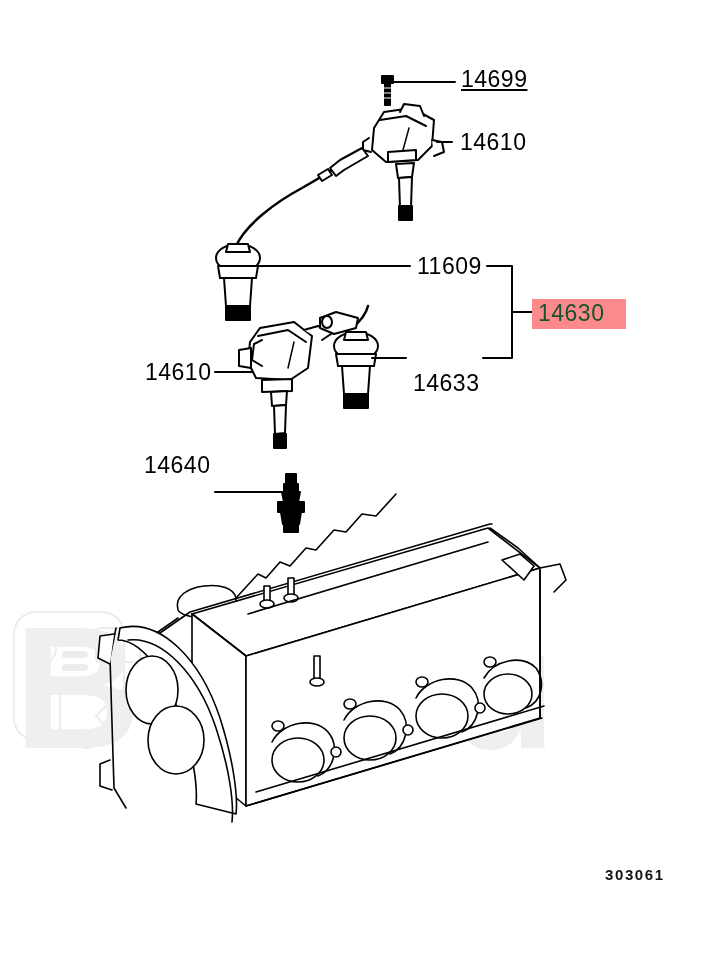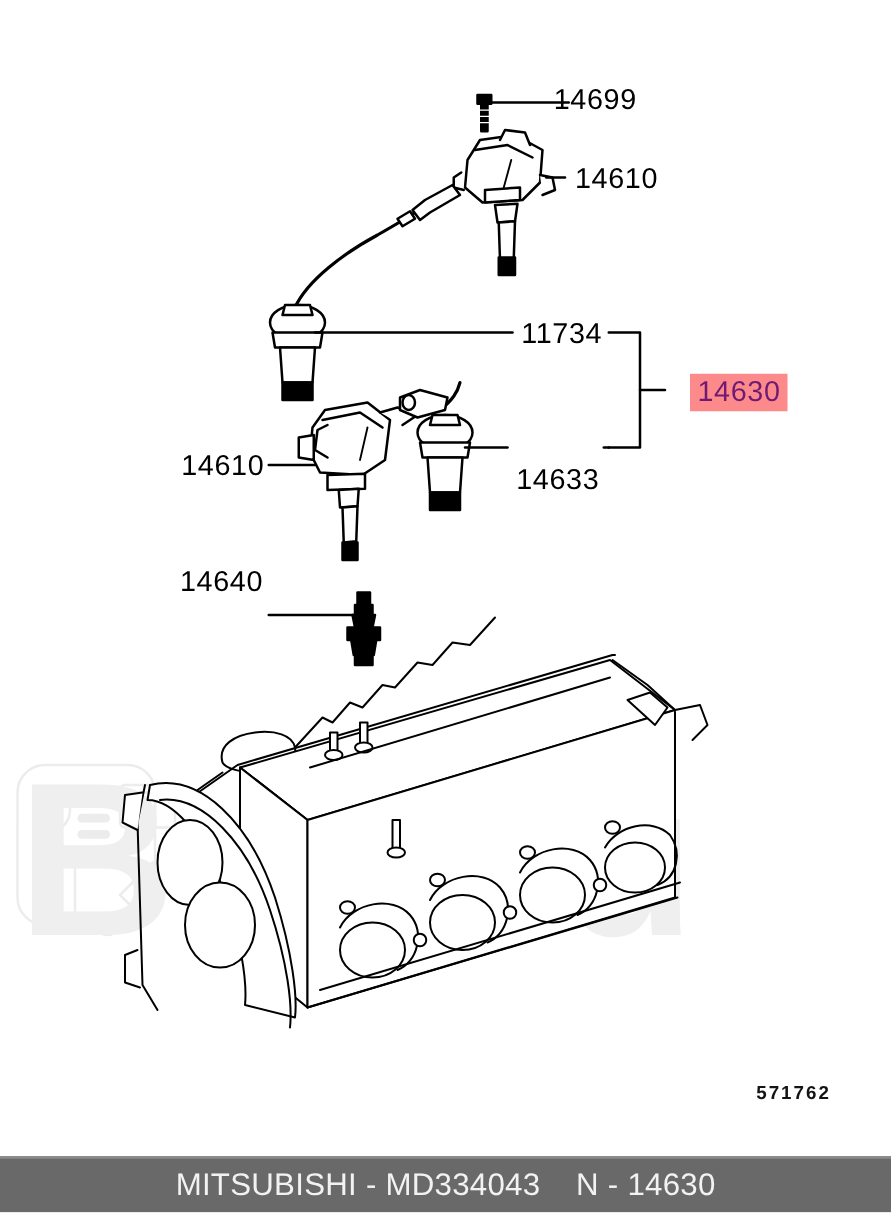--- a/index.html
+++ b/index.html
@@ -47,23 +47,22 @@
     position: absolute;
     font-family: "Liberation Sans", sans-serif;
     font-size: 23px;
     letter-spacing: 0.5px;
     color: #000000;
     white-space: nowrap;
     line-height: 1;
   }
   .callout.highlight {
     background: #fd8a8a;
-    padding: 3px 6px 4px 6px;
-    color: #701a75;
-    margin-left: 20px;
+    padding: 3px 22px 4px 6px;
+    color: #14532d;
   }
   #drawing-ref {
     position: absolute;
     left: 605px;
     top: 866px;
     font-family: "Liberation Sans", sans-serif;
     font-size: 15px;
     letter-spacing: 1.6px;
     font-weight: bold;
     color: #141414;
@@ -257,34 +256,31 @@
           <path d="M372 358 L406 358"></path>
           <path d="M483 358 L487 358"></path>
 
           <path d="M215 372 L252 372"></path>
 
           <path d="M215 492 L292 492"></path>
         </g>
       </g>
     </svg>
 
-    <div class="callout" style="left:443px; top:68px;">14699</div>
+    <div class="callout" style="left:461px; top:68px;text-decoration:underline;">14699</div>
 
     <div class="callout" style="left:460px; top:131px;">14610</div>
 
-    <div class="callout" style="left:417px; top:255px;">11734</div>
+    <div class="callout" style="left:417px; top:255px;">11609</div>
 
     <div class="callout highlight" style="left:532px; top:299px;">14630</div>
 
     <div class="callout" style="left:413px; top:347px;margin-top:25px;">14633</div>
 
     <div class="callout" style="left:145px; top:361px;">14610</div>
 
     <div class="callout" style="left:144px; top:454px;">14640</div>
 
-    <div id="drawing-ref">571762</div>
+    <div id="drawing-ref">303061</div>
   </div>
 
-  <div id="footer-bar">
-    <span id="footer-text">MITSUBISHI - MD334043    N - 14630</span>
-  </div>
 
 </div>
 
 </body></html>

